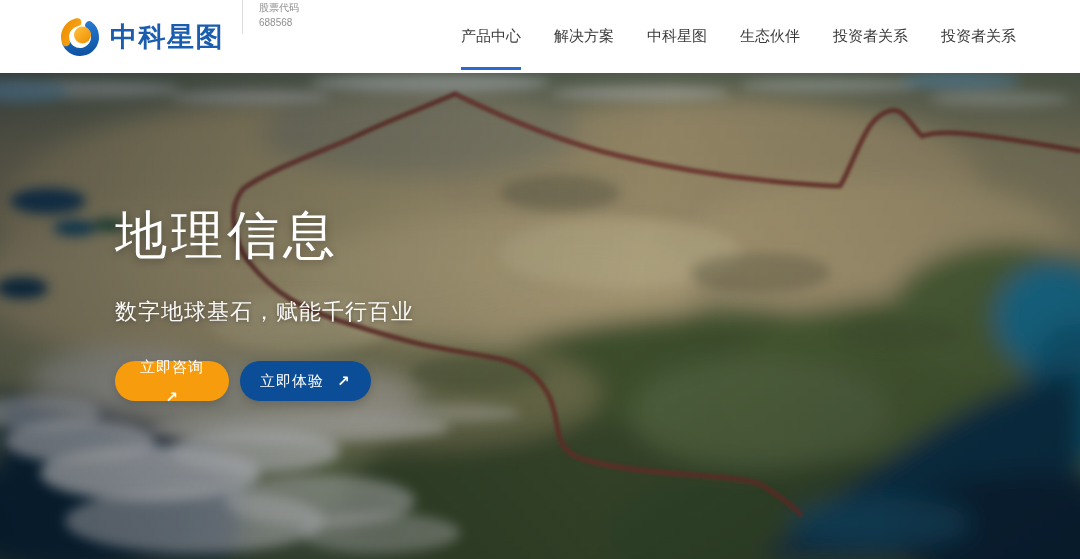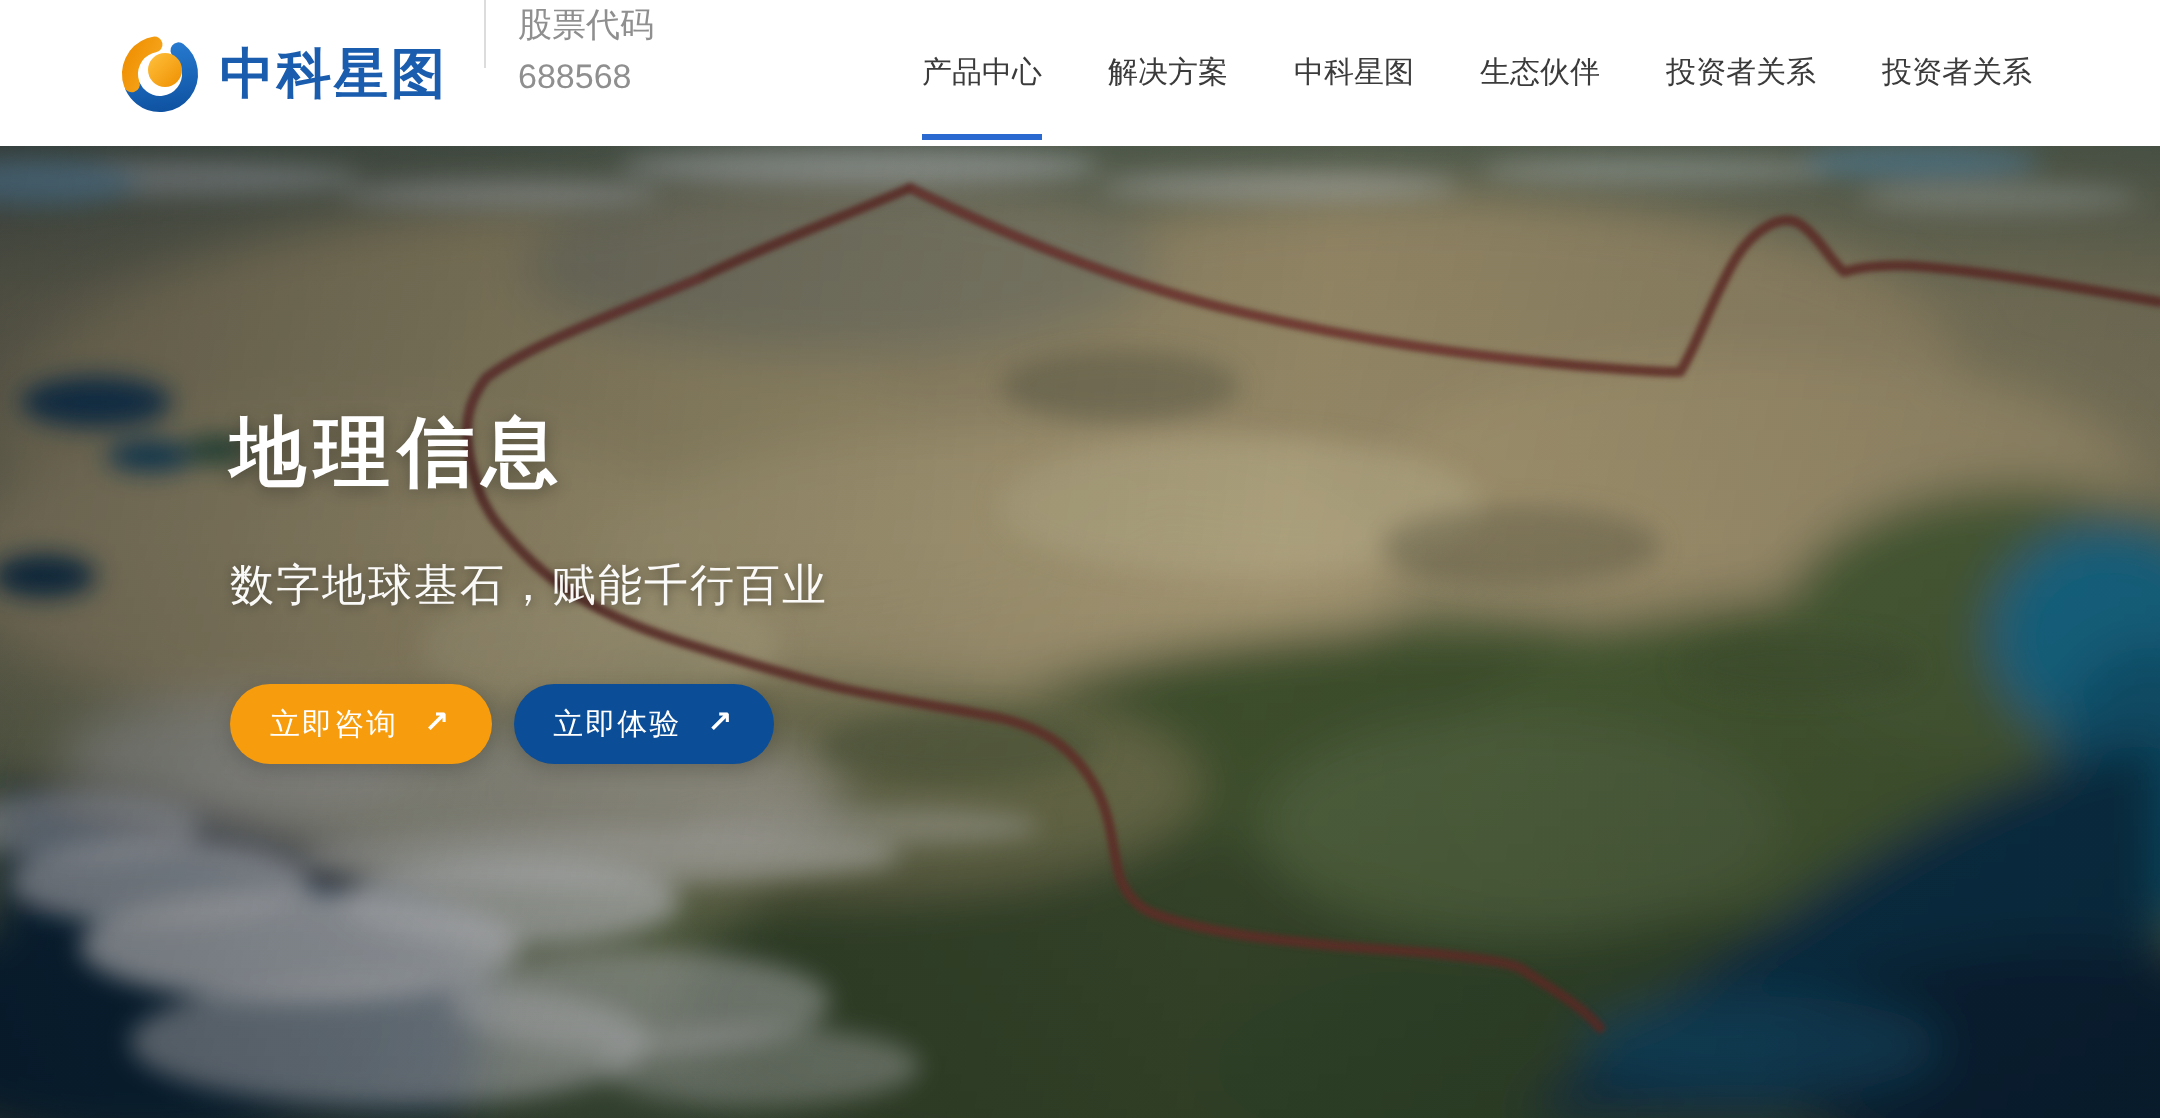--- a/index.html
+++ b/index.html
@@ -16,21 +16,21 @@
     background: #ffffff; display: flex; 
     padding: 0 64px 0 58px; z-index: 10;
   }
   .logo-wrap { display: flex; align-items: center; cursor: pointer; }
   .logo-icon { width: 44px; height: 42px; display: block; }
   .logo-text {
     font-size: 27px; font-weight: 700; color: var(--brand_blue, #1A5DAE);
     letter-spacing: 1.5px; margin-left: 8px; white-space: nowrap;
   }
   .logo-divider { width: 1px; height: 34px; background: #dcdcdc; margin: 0 16px 0 18px; }
-  .stock { font-size: 17px; color: #8f8f8f; line-height: 1.5; }
+  .stock { font-size: 10px; color: #8f8f8f; line-height: 1.5; }
   .nav { display: flex; align-items: stretch; height: 73px; margin-left: auto; }
   .nav-item {
     position: relative; display: flex; align-items: center;
     font-size: 15px; color: #3b3b3b; cursor: pointer;
     margin-left: 33px; white-space: nowrap;
   }
   .nav-item:first-child { margin-left: 0; }
   .nav-item.active::after {
     content: ""; position: absolute; left: 0; right: 0; bottom: 3px;
     height: 3px; background: var(--nav_underline, #2A6AD0);
@@ -43,36 +43,36 @@
   }
   .hero svg.terrain { position: absolute; top: 0; left: 0; width: 1080px; height: 486px; display: block; }
   .hero .shade {
     position: absolute; inset: 0; z-index: 2;
     background:
       linear-gradient(100deg, rgba(4,10,22,.46) 0%, rgba(6,12,20,.26) 32%, rgba(8,10,14,.13) 58%, rgba(4,8,16,.28) 100%),
       linear-gradient(180deg, rgba(0,0,0,.10) 0%, rgba(0,0,0,.05) 40%, rgba(0,0,0,.18) 100%);
   }
   .hero-content { position: absolute; left: 115px; top: 128px; z-index: 3; color: #fff; }
   .hero-title {
-    font-size: 38px; font-weight: 700; letter-spacing: 4px;
+    font-size: 52px; font-weight: 400; letter-spacing: 4px;
     text-shadow: 0 2px 8px rgba(0,0,0,.35);
   }
   .hero-subtitle {
     margin-top: 26px; font-size: 22px; letter-spacing: 1px;
     color: rgba(255,255,255,.96); text-shadow: 0 1px 5px rgba(0,0,0,.4);
   }
   .hero-buttons { margin-top: 34px; display: flex; gap: 11px; }
   .btn {
     height: 40px; min-width: 114px; padding: 0 20px;
     border: none; border-radius: 20px; color: #fff;
     font-size: 15px; font-family: inherit; letter-spacing: 1px;
     display: inline-flex; align-items: center; justify-content: center; gap: 13px;
     cursor: pointer; box-shadow: 0 3px 10px rgba(0,0,0,.18);
   }
-  .btn-orange { background: var(--btn_orange, #F79C0C); }
+  .btn-orange { background: var(--btn_orange, #F79C0C); flex-direction: column; }
   .btn-blue   { background: var(--btn_blue, #0B4D96); }
   .btn .arrow { font-size: 15px; font-weight: 700; line-height: 1; transform: translateY(-1px); }
 </style>
 </head>
 <body>
 
 <header class="header">
   <div class="logo-wrap">
     <svg class="logo-icon" viewBox="0 0 44 42">
       <defs>

